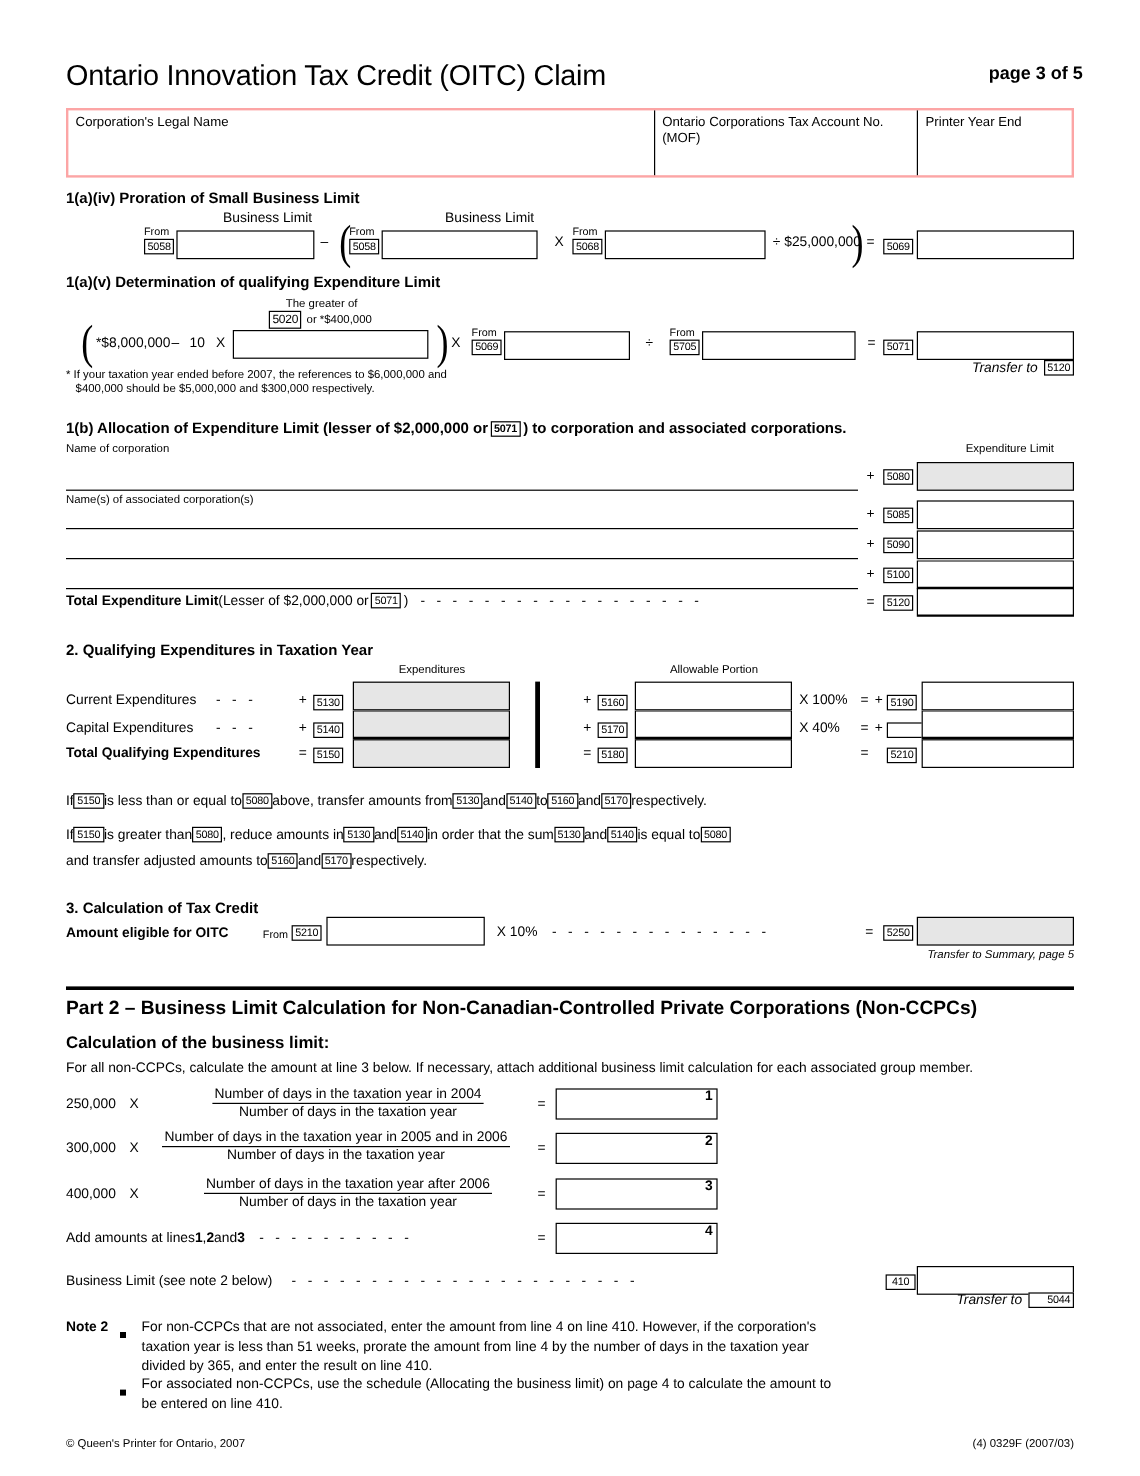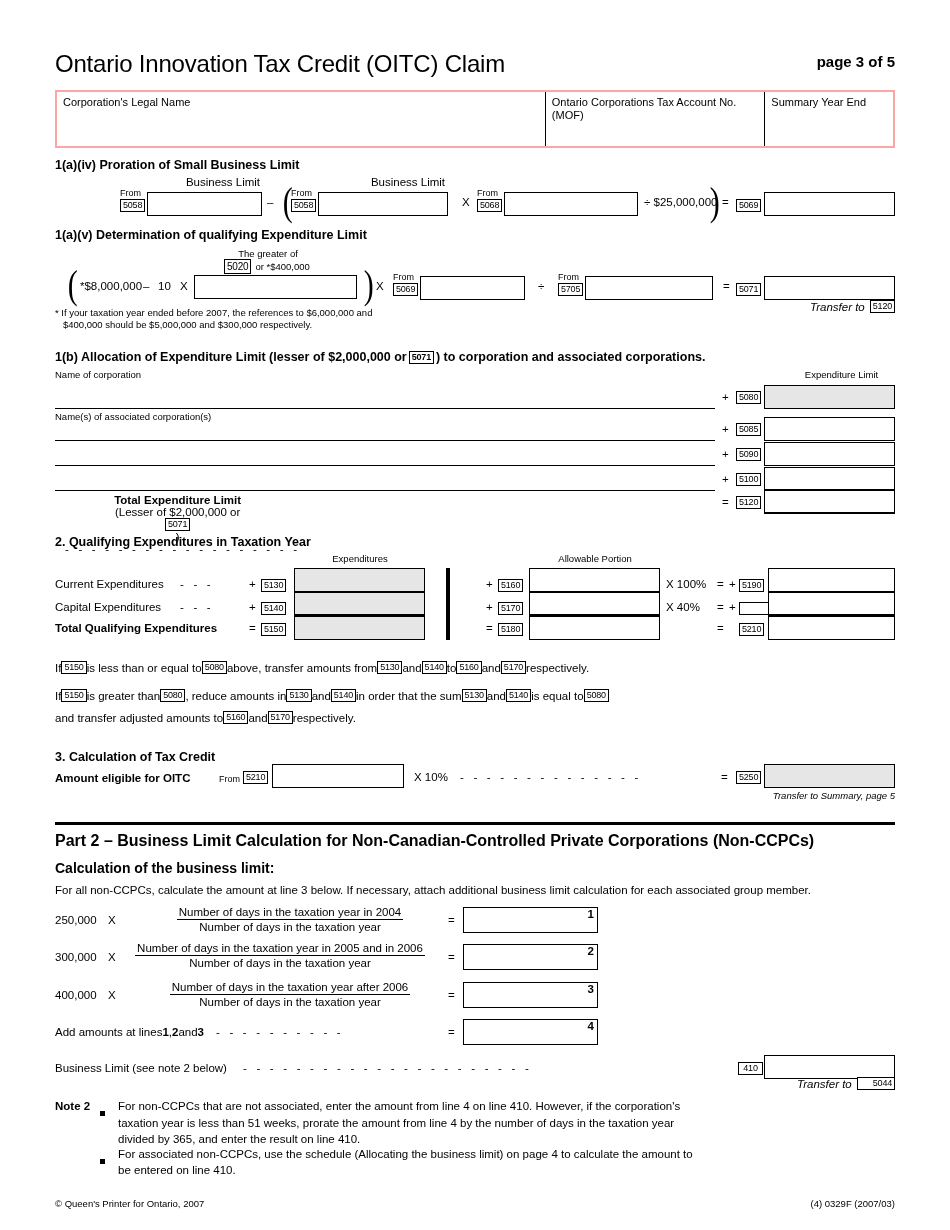--- a/index.html
+++ b/index.html
@@ -91,34 +91,34 @@
   .footer { font-size: 9.5px; }
 </style>
 </head>
 <body>
 
 <div class="page">
 
   <div class="abs" style="left:55px; top:50px;">
     <span class="title">Ontario Innovation Tax Credit (OITC) Claim</span>
   </div>
-  <div class="abs" style="left:800px; top:53px; width:95px; text-align:right;">
+  <div class="abs" style="left:824px; top:53px; width:95px; ">
     <span class="pageno">page 3 of 5</span>
   </div>
 
   <div class="abs idtable" style="left:55px; top:90px; width:840px; height:58px;">
     <div class="idcell" style="width:490px;">
       <span>Corporation's Legal Name</span>
     </div>
     <div class="idcell" style="width:220px; line-height:13px;">
       <span>Ontario Corporations Tax Account No.</span><br>
       <span>(MOF)</span>
     </div>
     <div class="idcell" style="width:128px;">
-      <span>Summary Year End</span>
+      <span>Printer Year End</span>
     </div>
   </div>
 
   <div class="abs sec" style="left:55px; top:158px;">
     <span>1(a)(iv) Proration of Small Business Limit</span>
   </div>
 
   <div class="abs lbl" style="left:163px; top:176px; width:120px; text-align:center;">
     <span>Business Limit</span>
   </div>
@@ -289,21 +289,21 @@
   </div>
   <div class="abs box" style="left:764px; top:442px; width:131px;"></div>
 
   <div class="abs uline" style="left:55px; top:490px; width:660px;"></div>
   <div class="abs lbl" style="left:722px; top:473px;">+</div>
   <div class="abs code" style="left:736px; top:473px;">
     <span>5100</span>
   </div>
   <div class="abs box thickbot" style="left:764px; top:467px; width:131px;"></div>
 
-  <div class="abs row" style="left:55px; top:494px;flex-direction:column;">
+  <div class="abs row" style="left:55px; top:494px;">
     <span class="lbl bold"><span>Total Expenditure Limit</span></span>
     <span class="lbl"><span> (Lesser of $2,000,000 or </span></span>
     <span class="code" style="margin:0 2px;">
         <span>5071</span>
       </span>
     <span class="lbl"><span> )</span></span>
     <span class="dots" style="margin-left:10px;"><span>-  -  -  -  -  -  -  -  -  -  -  -  -  -  -  -  -  -</span></span>
   </div>
   <div class="abs lbl" style="left:722px; top:496px;">
     <span>=</span>

